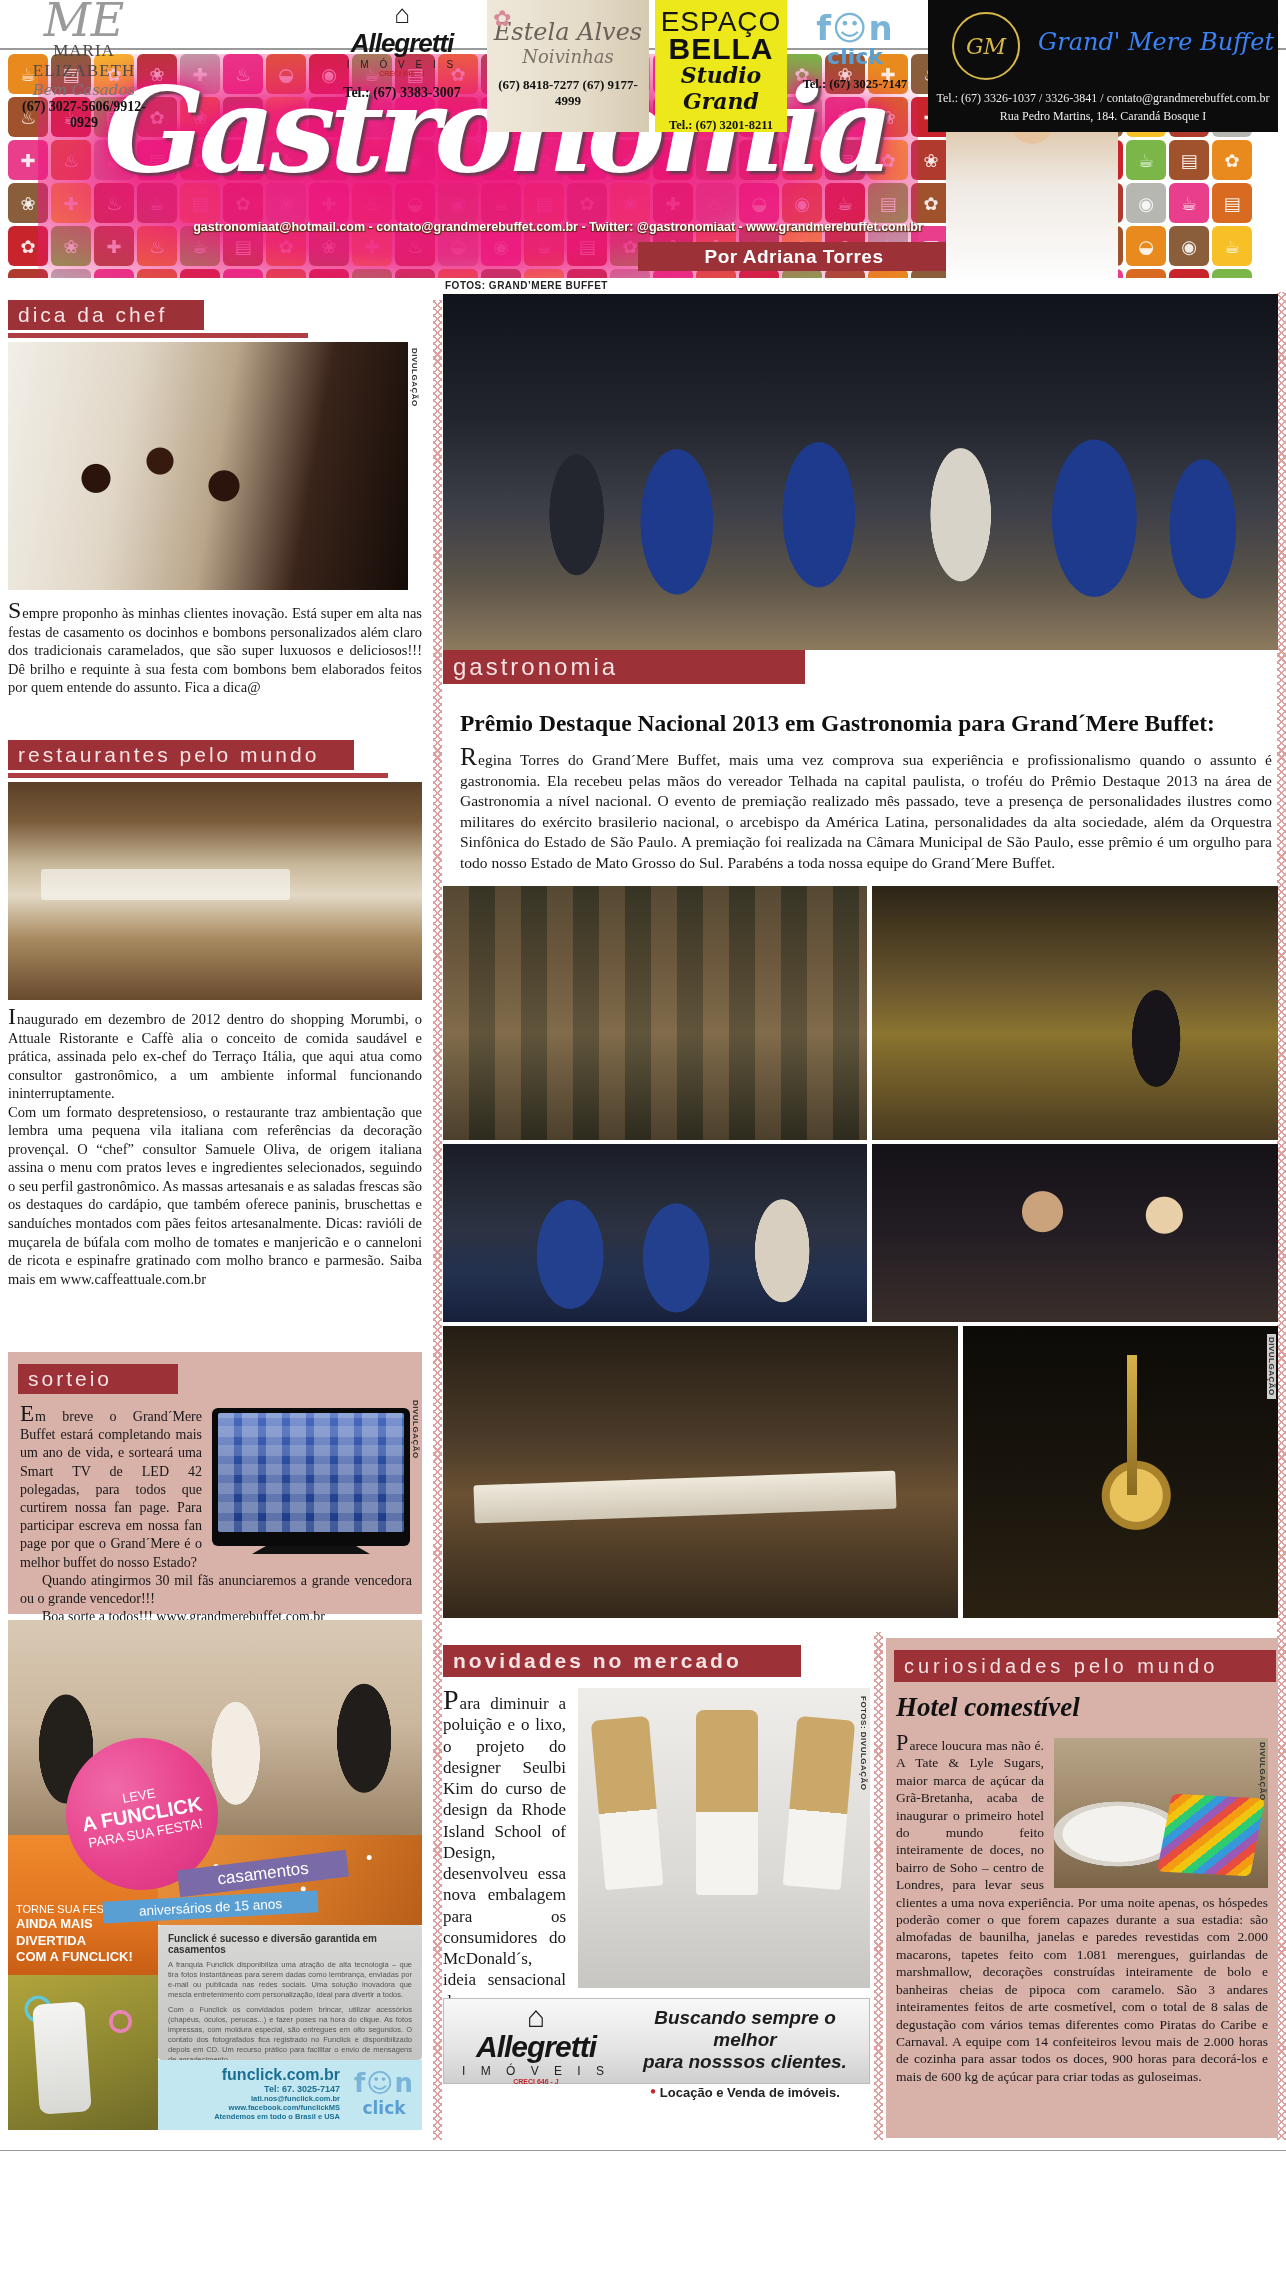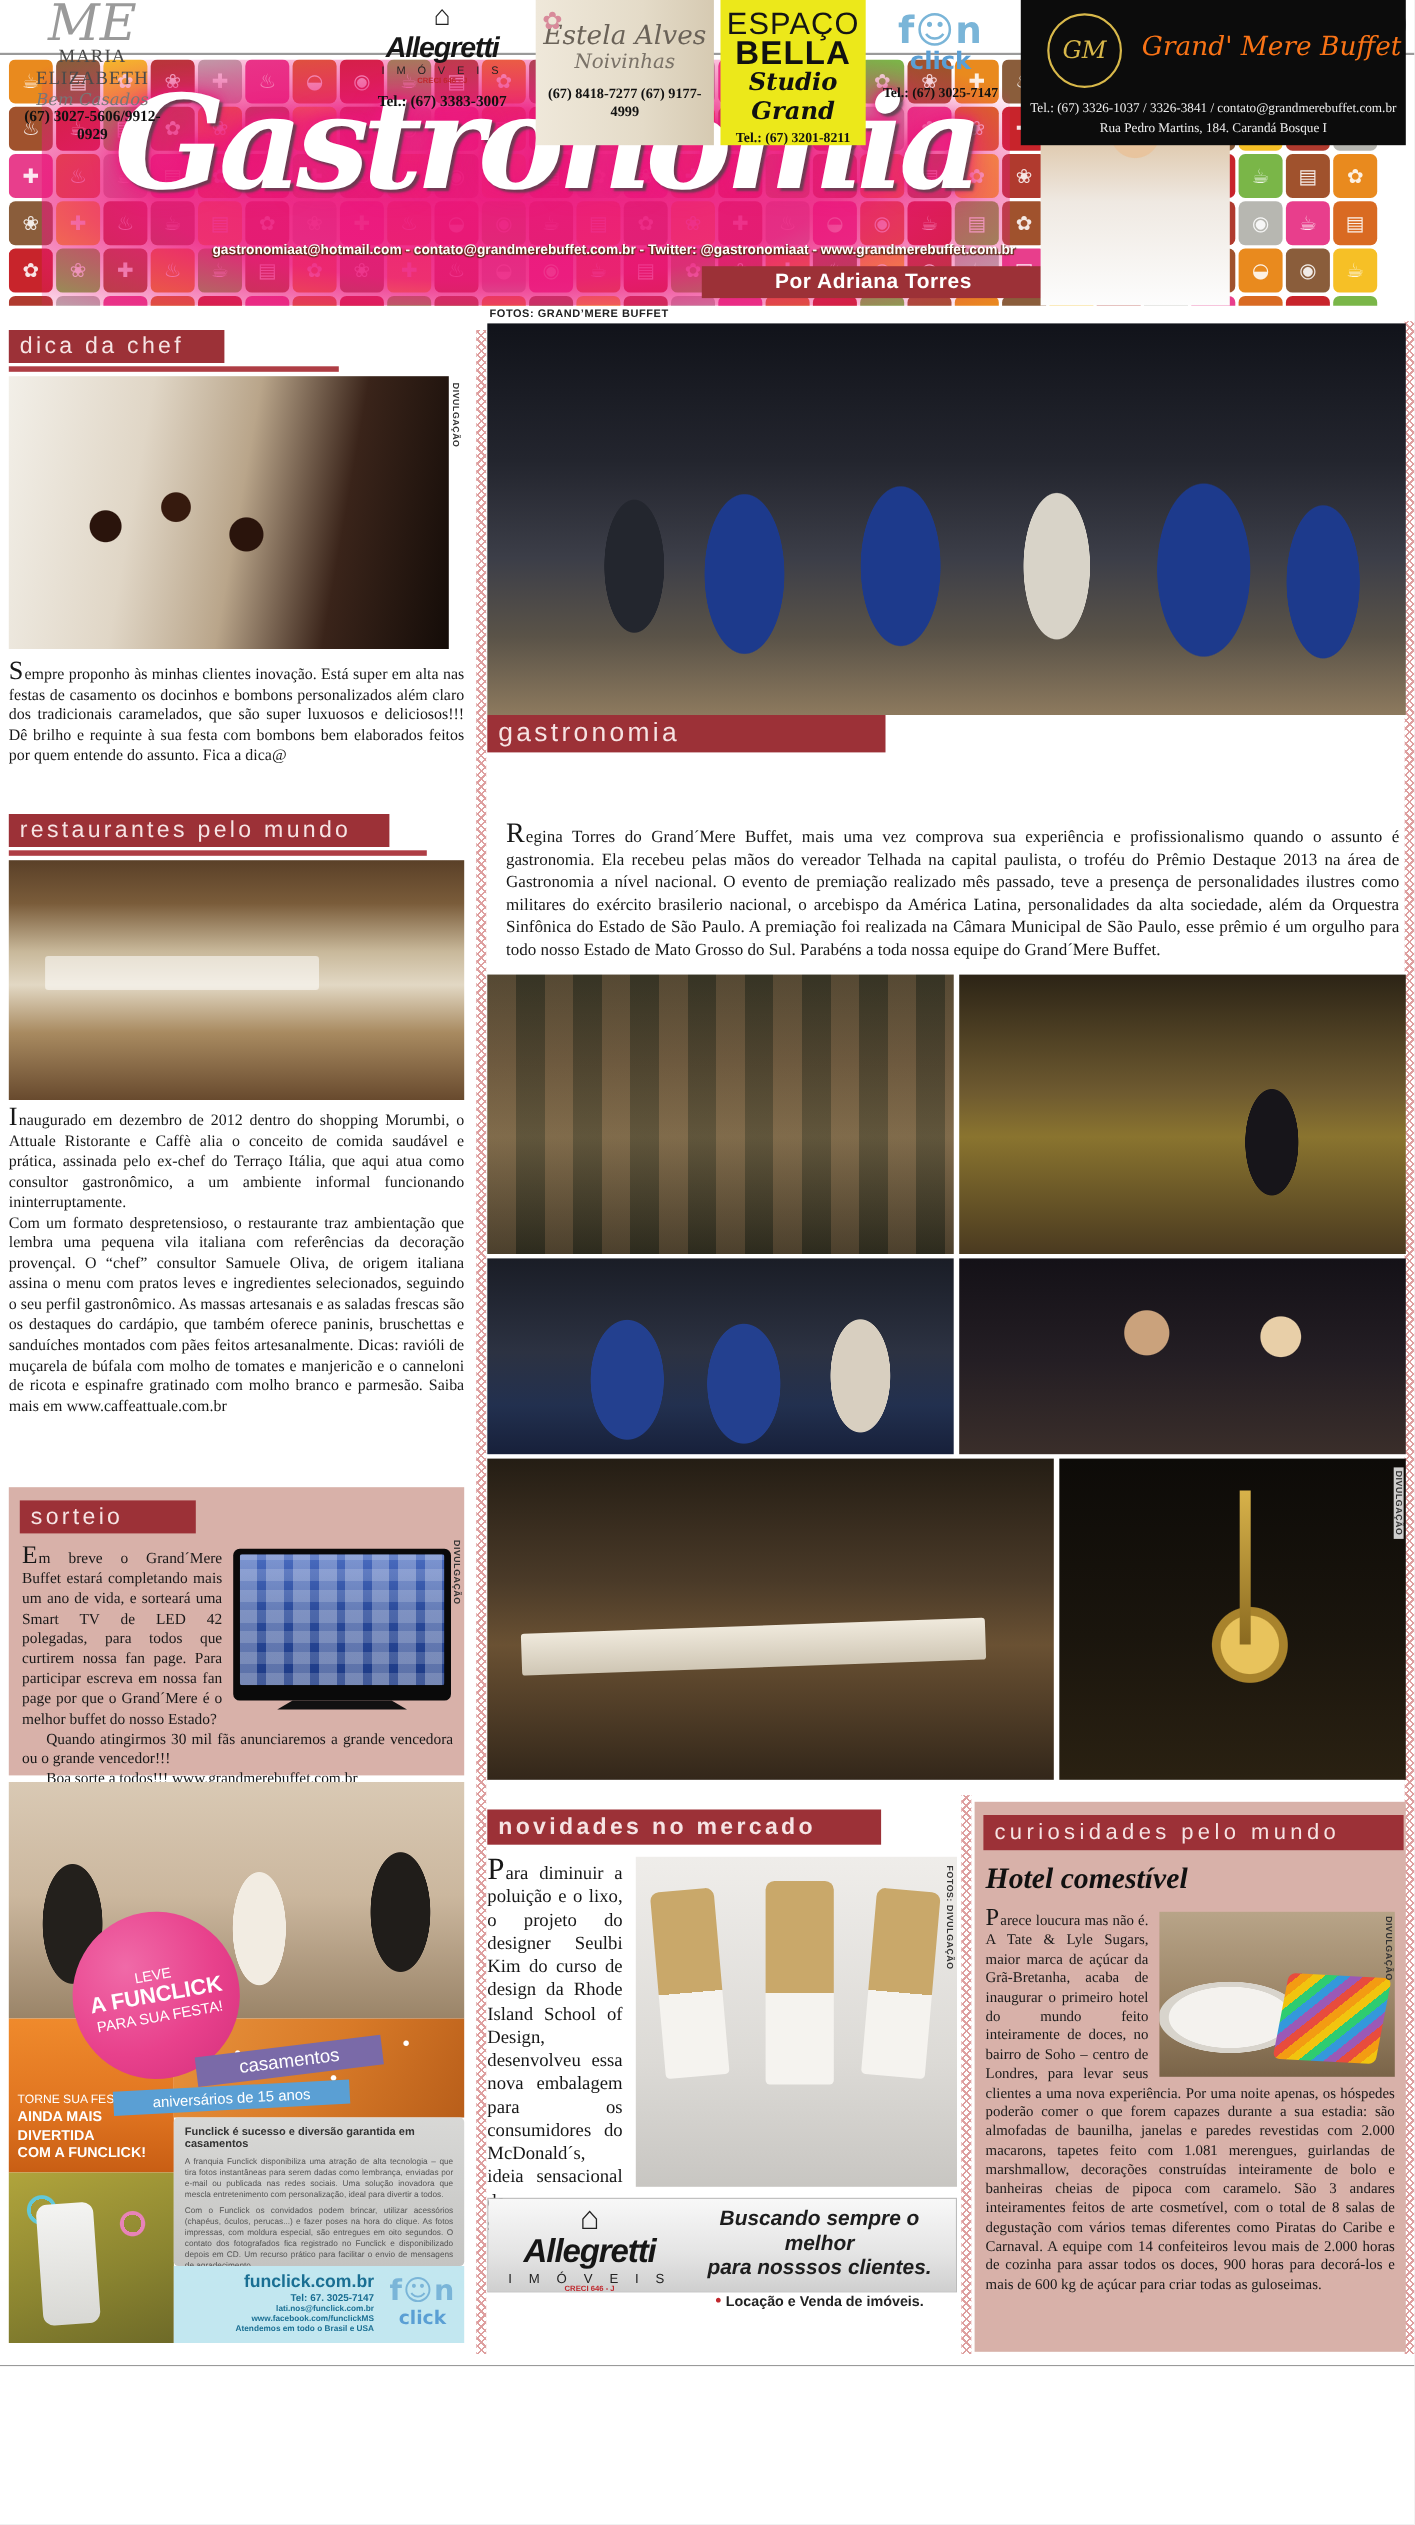--- a/index.html
+++ b/index.html
@@ -95,21 +95,21 @@
   .d3-sub{font:bold 11px "Liberation Sans",sans-serif;color:#e8aa4e;letter-spacing:1px;}
   .d3-blob{position:absolute;left:12px;top:14px;width:56px;height:84px;background:
       radial-gradient(circle at 50% 18%,#f09a3c 0 16px,transparent 17px),
       radial-gradient(circle at 30% 55%,#f09a3c 0 20px,transparent 21px),
       radial-gradient(circle at 62% 78%,#f09a3c 0 16px,transparent 17px);}
   .eb-box{background:#ece81a;}
   .eb-l1{font:28px "Liberation Sans",sans-serif;color:#151515;letter-spacing:1px;}
   .eb-l2{font:bold 30px "Liberation Sans",sans-serif;color:#111;letter-spacing:1px;}
   .eb-l3{font:bold italic 22px "DejaVu Serif",serif;color:#111;}
   .gm-box{background:#0c0c0c;color:#d8b84a;}
-  .gm-name{font:italic 24px "DejaVu Serif",serif;color:#f97316;}
+  .gm-name{font:italic 24px "DejaVu Serif",serif;color:#3b82f6;}
   .gm-line{font:12px "Liberation Serif",serif;color:#eee;}
   .est-name{font:italic 24px "DejaVu Serif",serif;color:#6a6258;}
   .est-sub{font:italic 18px "DejaVu Serif",serif;color:#7a7268;}
   .title-hotel{font:bold italic 27px "Liberation Serif",serif;color:#111;}
   .gas-title{font:bold 23.5px "Liberation Serif",serif;color:#101010;}
   .credit-s{font:bold 10px "Liberation Sans",sans-serif;color:#222;letter-spacing:.5px;}
 </style>
 </head>
 <body>
 
@@ -407,20 +407,21 @@
   <div class="ph" style="left:443px;top:294px;width:835px;height:356px;
        background:radial-gradient(ellipse 60px 120px at 28% 64%,#1d3a8c 0 60%,transparent 61%),
                   radial-gradient(ellipse 60px 120px at 45% 62%,#1d3a8c 0 60%,transparent 61%),
                   radial-gradient(ellipse 70px 130px at 78% 63%,#1d3a8c 0 60%,transparent 61%),
                   radial-gradient(ellipse 55px 115px at 91% 66%,#1d3a8c 0 60%,transparent 61%),
                   radial-gradient(ellipse 50px 110px at 62% 62%,#d8d3c8 0 60%,transparent 61%),
                   radial-gradient(ellipse 45px 100px at 16% 62%,#23262e 0 60%,transparent 61%),
                   linear-gradient(180deg,#11131a 0%,#23252e 35%,#3c3e48 60%,#5a5348 80%,#8d7a5e 100%);"></div>
 
   <div class="sec-h" style="left:443px;top:650px;width:352px;height:34px;font-size:24px;">gastronomia</div>
+  <div class="abs gas-title" style="left:460px;top:710px;width:812px;">Prêmio Destaque Nacional 2013 em Gastronomia para Grand´Mere Buffet:</div>
   <p class="abs body-g dropcap" style="left:460px;top:746px;width:812px;">Regina Torres do Grand´Mere Buffet, mais uma vez comprova sua experiência e profissionalismo quando o assunto é gastronomia. Ela recebeu pelas mãos do vereador Telhada na capital paulista, o troféu do Prêmio Destaque 2013 na área de Gastronomia a nível nacional. O evento de premiação realizado mês passado, teve a presença de personalidades ilustres como militares do exército brasilerio nacional, o arcebispo da América Latina, personalidades da alta sociedade, além da Orquestra Sinfônica do Estado de São Paulo. A premiação foi realizada na Câmara Municipal de São Paulo, esse prêmio é um orgulho para todo nosso Estado de Mato Grosso do Sul. Parabéns a toda nossa equipe do Grand´Mere Buffet.</p>
 
   <div class="ph" style="left:443px;top:886px;width:424px;height:254px;
        background:repeating-linear-gradient(90deg,rgba(210,190,130,.18) 0 26px,rgba(40,70,45,.2) 26px 52px),
                   linear-gradient(180deg,#3a2f22 0%,#584430 32%,#6e593f 58%,#2e241a 100%);"></div>
   <div class="ph" style="left:872px;top:886px;width:406px;height:254px;
        background:radial-gradient(ellipse 40px 80px at 70% 60%,#17151a 0 60%,transparent 61%),
                   linear-gradient(180deg,#2c2416 0%,#6e5a30 42%,#8a742f 58%,#4a3a20 100%);"></div>
 
   <div class="ph" style="left:443px;top:1144px;width:424px;height:178px;

